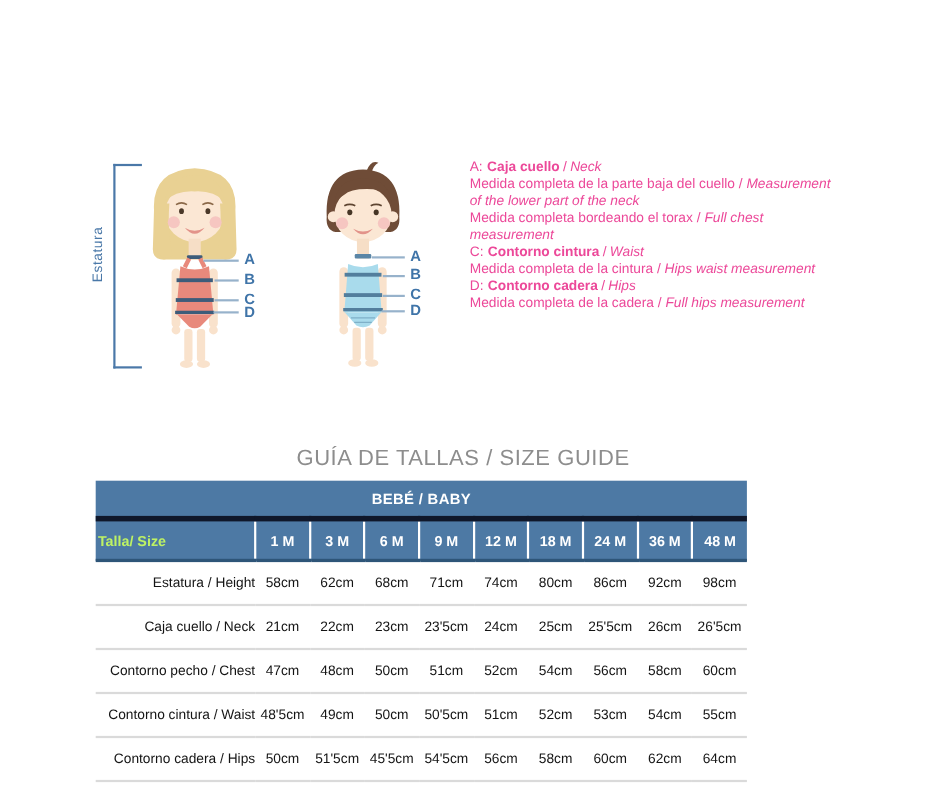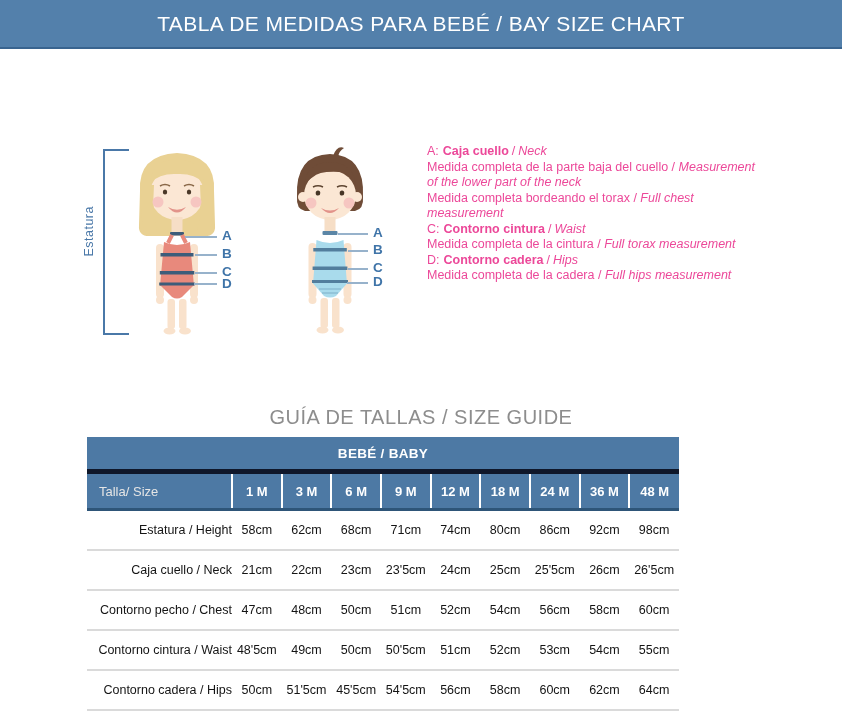--- a/index.html
+++ b/index.html
@@ -45,44 +45,41 @@
   .size-table {
     position:absolute; left:87px; top:437px; width:592px;
     border-collapse:collapse; table-layout:fixed;
   }
   .size-table th, .size-table td { padding:0; }
   th.group-cell {
     background:#4d79a4; color:#fff; font-size:13.5px; font-weight:bold;
     height:32px; text-align:center; border-bottom:5px solid #0f172a; letter-spacing:0.3px;
   }
   th.rowhead-cell {
-    background:#4d79a4; color:#e5e5e5; font-size:13px; font-weight:normal;
-    height:34px; text-align:left; padding-left:12px; border-bottom:3px solid #2e5578;
+    background:#4d79a4; color:#bef264; font-size:13px; font-weight:bold;
+    height:34px; text-align:left; padding-left:2px; border-bottom:3px solid #2e5578;
   }
   th.size-cell {
     background:#4d79a4; color:#fff; font-size:13px; font-weight:bold;
     height:34px; text-align:center; border-left:2px solid #ffffff; border-bottom:3px solid #2e5578;
   }
   td.label-cell {
     height:38px; font-size:12.5px; color:#141414; text-align:right; padding-left:10px;
     border-bottom:2px solid #dadada; white-space:nowrap;
   }
   td.value-cell {
     height:38px; font-size:12.5px; color:#141414; text-align:center;
     border-bottom:2px solid #dadada; white-space:nowrap;
   }
 </style>
 </head>
 <body>
 
 <div class="page">
 
-  <div class="banner">
-    <span class="banner-title">TABLA DE MEDIDAS PARA BEBÉ / BAY SIZE CHART</span>
-  </div>
 
   <div class="bracket-v"></div>
   <div class="bracket-tick" style="left:103px; top:149px;"></div>
   <div class="bracket-tick" style="left:103px; top:333px;"></div>
   <span class="height-label">Estatura</span>
 
   <svg class="fig" style="left:130px; top:147px;" width="94" height="190" viewBox="0 0 94 190">
     <path d="M10,44 Q8,8 47,6 Q86,8 84,44 L85,78 Q86,90 73,89 L21,89 Q8,90 9,78 Z" fill="#e9d193"></path>
     <ellipse cx="47" cy="47" rx="27" ry="26" fill="#fbe7d4"></ellipse>
     <path d="M20,36 Q22,13 47,12 Q72,13 74,36 Q64,26 47,27 Q30,26 20,36 Z" fill="#e9d193"></path>
@@ -166,21 +163,21 @@
   <div class="legend">
     <div>
       <div class="legend-title"><span class="legend-letter">A:</span><b>Caja cuello</b><span class="legend-sep">/</span><i>Neck</i></div>
       <div class="legend-desc"><span>Medida completa de la parte baja del cuello /</span> <i>Measurement of the lower part of the neck</i></div>
     </div>
     <div>
       <div class="legend-desc"><span>Medida completa bordeando el torax /</span> <i>Full chest measurement</i></div>
     </div>
     <div>
       <div class="legend-title"><span class="legend-letter">C:</span><b>Contorno cintura</b><span class="legend-sep">/</span><i>Waist</i></div>
-      <div class="legend-desc"><span>Medida completa de la cintura /</span> <i>Full torax measurement</i></div>
+      <div class="legend-desc"><span>Medida completa de la cintura /</span> <i>Hips waist measurement</i></div>
     </div>
     <div>
       <div class="legend-title"><span class="legend-letter">D:</span><b>Contorno cadera</b><span class="legend-sep">/</span><i>Hips</i></div>
       <div class="legend-desc"><span>Medida completa de la cadera /</span> <i>Full hips measurement</i></div>
     </div>
   </div>
 
   <div class="size-guide">GUÍA DE TALLAS / SIZE GUIDE</div>
 
   <table class="size-table">

